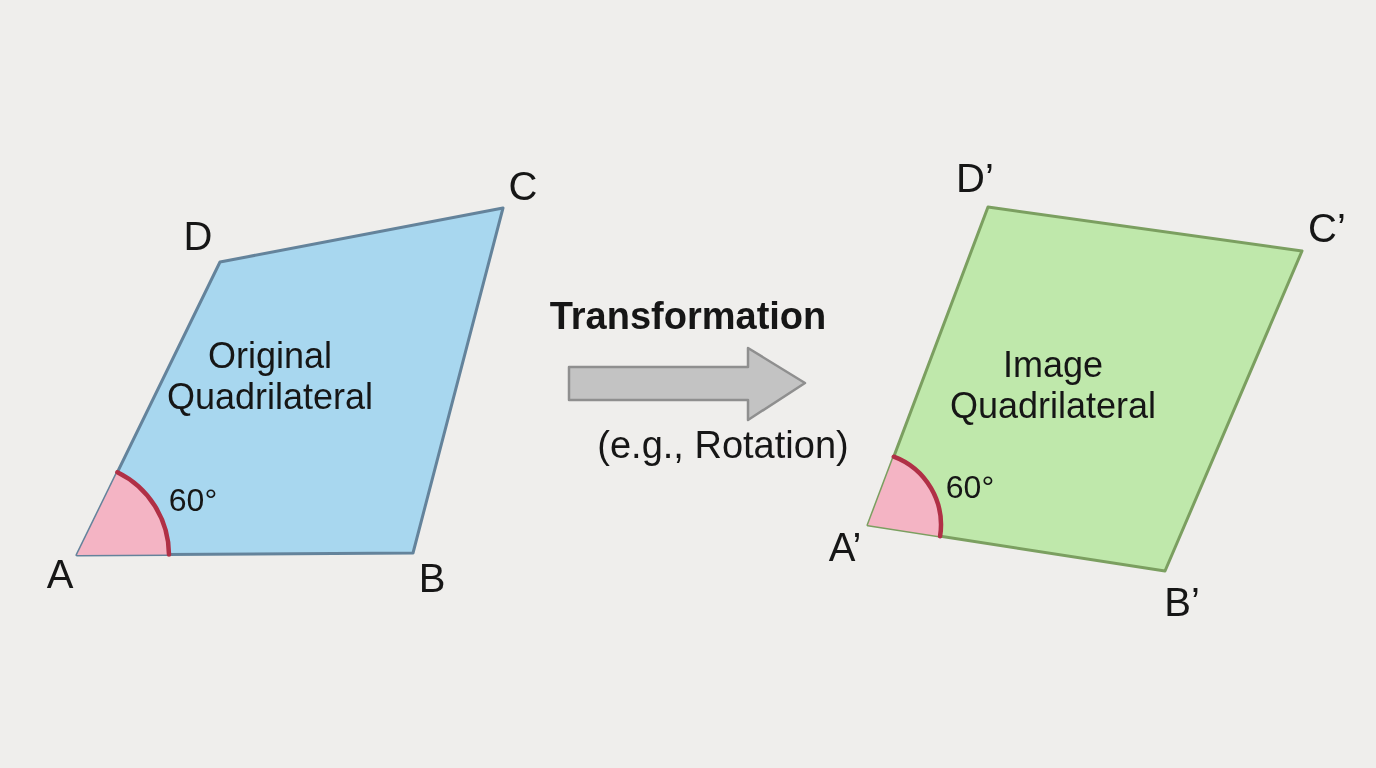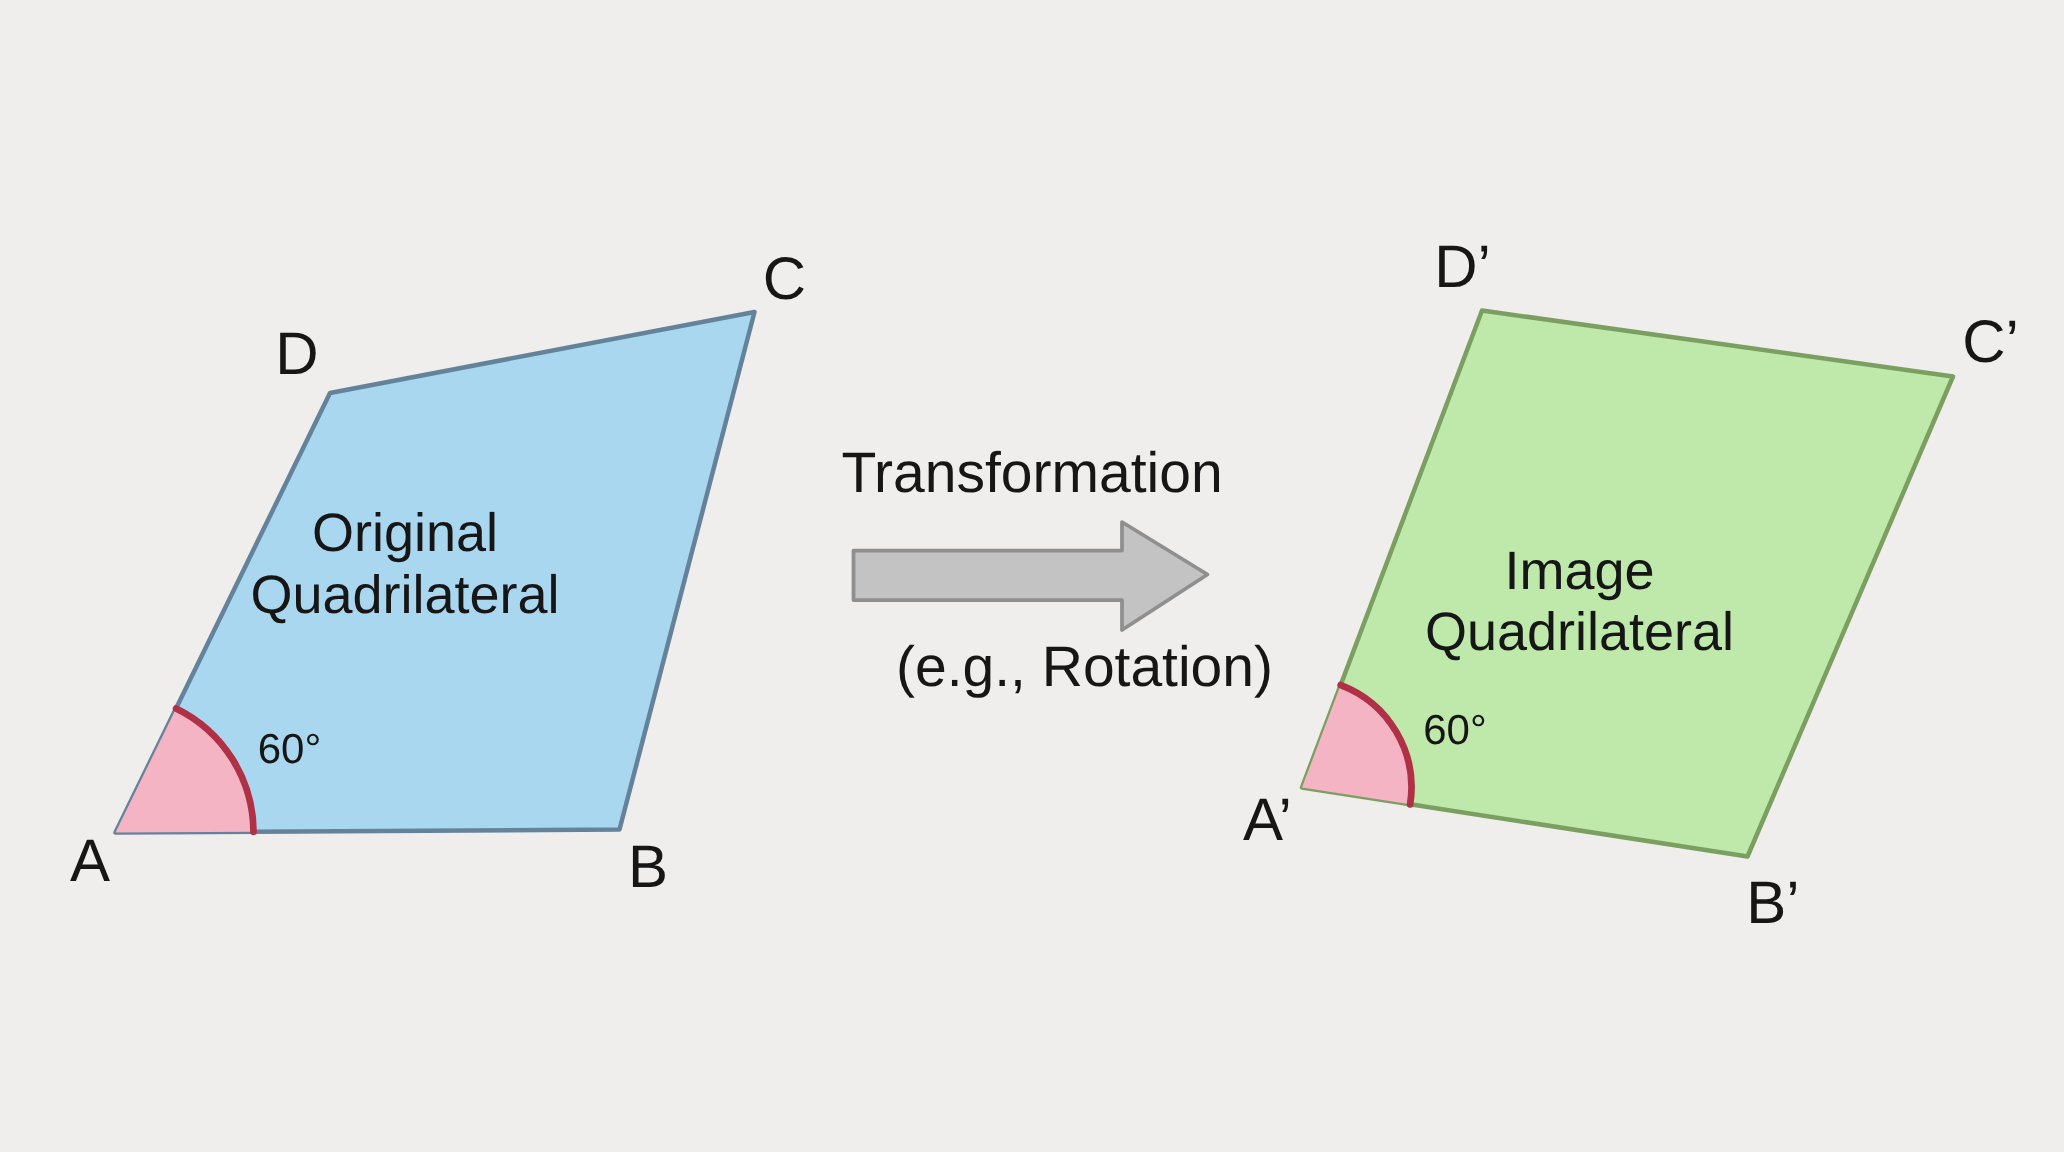--- a/index.html
+++ b/index.html
@@ -25,21 +25,21 @@
   }
   .lbl {
     position: absolute;
     transform: translate(-50%, -50%);
     color: #161616;
     white-space: nowrap;
     text-align: center;
     line-height: 1.15;
   }
   .vertex-lbl  { font-size: 40px; }
-  .angle-lbl   { font-size: 28px; }
+  .angle-lbl   { font-size: 32px; }
   .shape-lbl   { font-size: 36px; }
   .transf-lbl  { font-size: 38px; }
 </style>
 </head>
 <body>
 
 <div class="canvas">
 
   <svg width="1376" height="768" viewBox="0 0 1376 768">
 
@@ -68,21 +68,21 @@
   <div class="lbl vertex-lbl" style="left:1327px; top:228px;">C’</div>
   <div class="lbl vertex-lbl" style="left:975px;  top:178px;">D’</div>
 
   <div class="lbl angle-lbl" style="left:193px; top:500px;">60°</div>
   <div class="lbl angle-lbl" style="left:970px; top:487px;">60°</div>
 
   <div class="lbl shape-lbl" style="left:270px; top:376px;">
     <div>Original</div>
     <div>Quadrilateral</div>
   </div>
-  <div class="lbl shape-lbl" style="left:1053px; top:385px;margin-top:16px;">
+  <div class="lbl shape-lbl" style="left:1053px; top:385px;">
     <div>Image</div>
     <div>Quadrilateral</div>
   </div>
 
-  <div class="lbl transf-lbl" style="left:688px; top:317px;">Transformation</div>
+  <div class="lbl transf-lbl" style="left:688px; top:317px;font-weight:bold;">Transformation</div>
   <div class="lbl transf-lbl" style="left:723px; top:446px;">(e.g., Rotation)</div>
 
 </div>
 
 </body></html>

